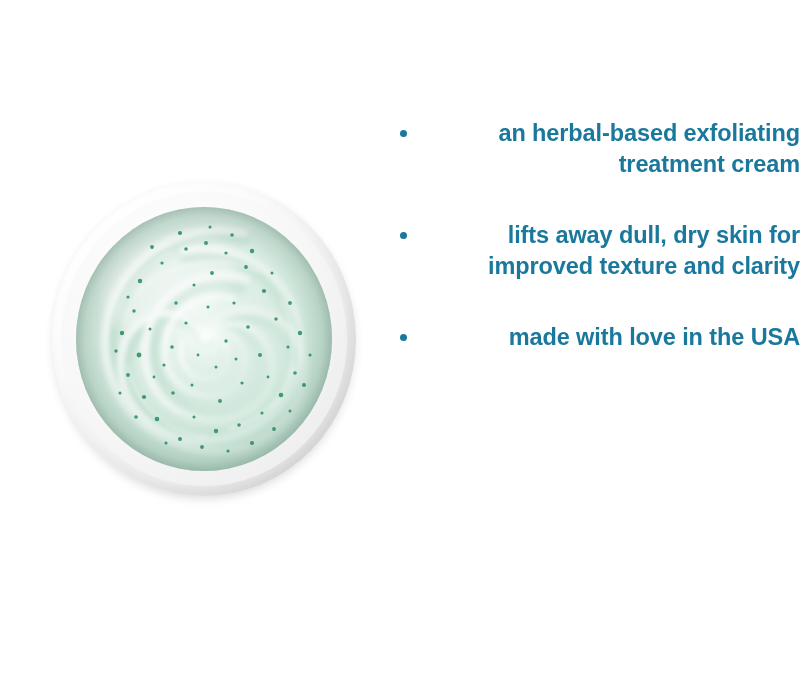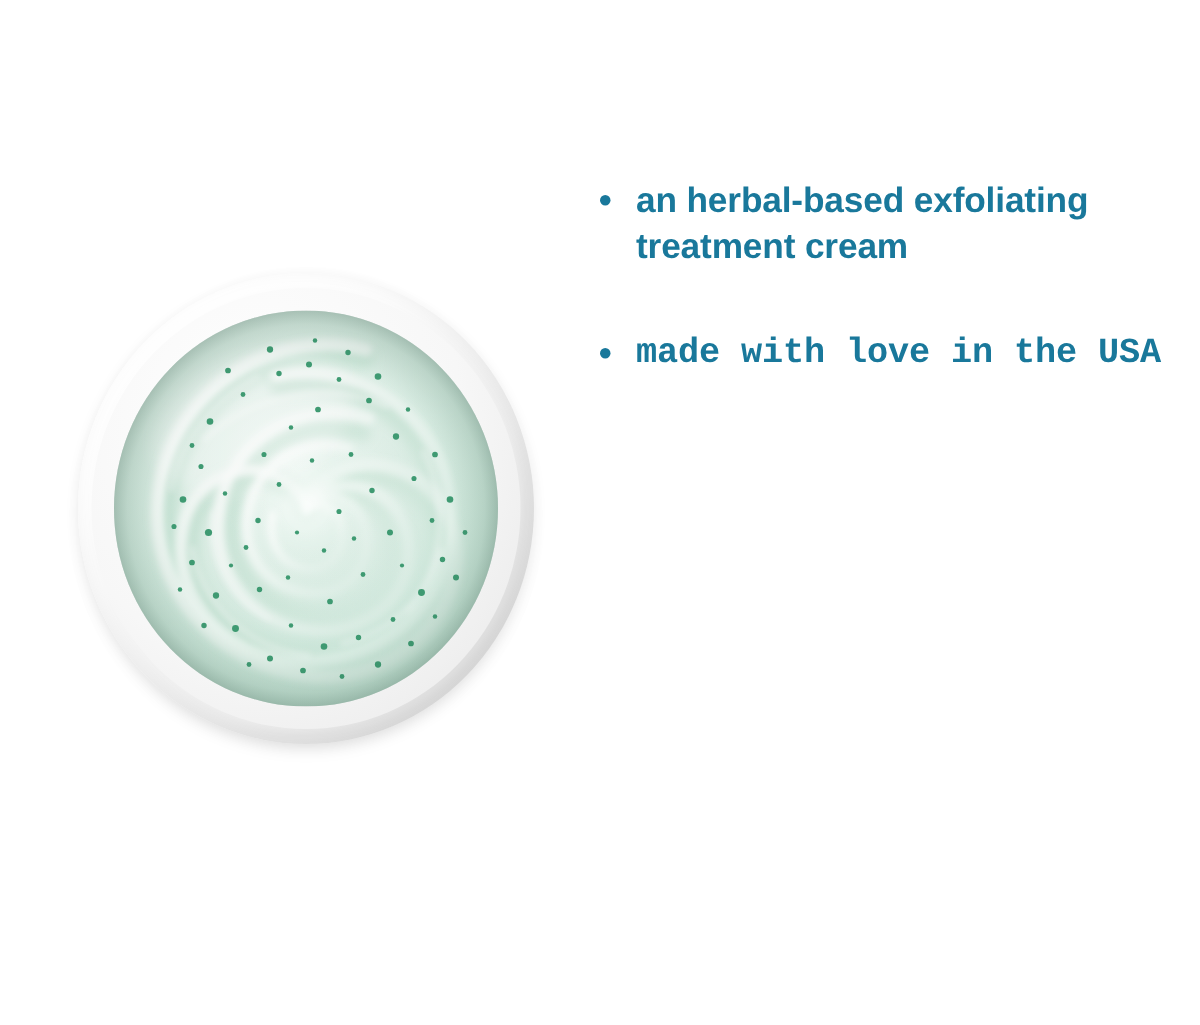--- a/index.html
+++ b/index.html
@@ -102,31 +102,31 @@
   .benefit-item {
     position: relative;
     padding-left: 28px;
     margin-bottom: 40px;
     color: #19789b;
     font-size: 23.5px;
     font-weight: bold;
     line-height: 1.32;
     letter-spacing: -0.1px;
   }
-  .benefit-item:last-child { margin-bottom: 0; font-family: Liberation Mono, monospace; }
+  .benefit-item:last-child { margin-bottom: 0; }
   .benefit-bullet {
     position: absolute;
     left: 4px;
     top: 12px;
     width: 7px;
     height: 7px;
     border-radius: 50%;
     background: #19789b;
   }
-  .benefit-text { display: block; }
+  .benefit-text { display: block; text-align: right; }
 </style>
 </head>
 <body>
 
 <div id="product-figure">
 
   <div class="jar-shadow"></div>
   <div class="jar-outer"></div>
   <div class="jar-rim"></div>
 
@@ -287,15 +287,19 @@
   </div>
 </div>
 
 <ul id="benefits-list">
   <li class="benefit-item">
     <span class="benefit-bullet"></span>
     <span class="benefit-text">an herbal-based exfoliating treatment cream</span>
   </li>
   <li class="benefit-item">
     <span class="benefit-bullet"></span>
+    <span class="benefit-text">lifts away dull, dry skin for improved texture and clarity</span>
+  </li>
+  <li class="benefit-item">
+    <span class="benefit-bullet"></span>
     <span class="benefit-text">made with love in the USA</span>
   </li>
 </ul>
 
 </body></html>

